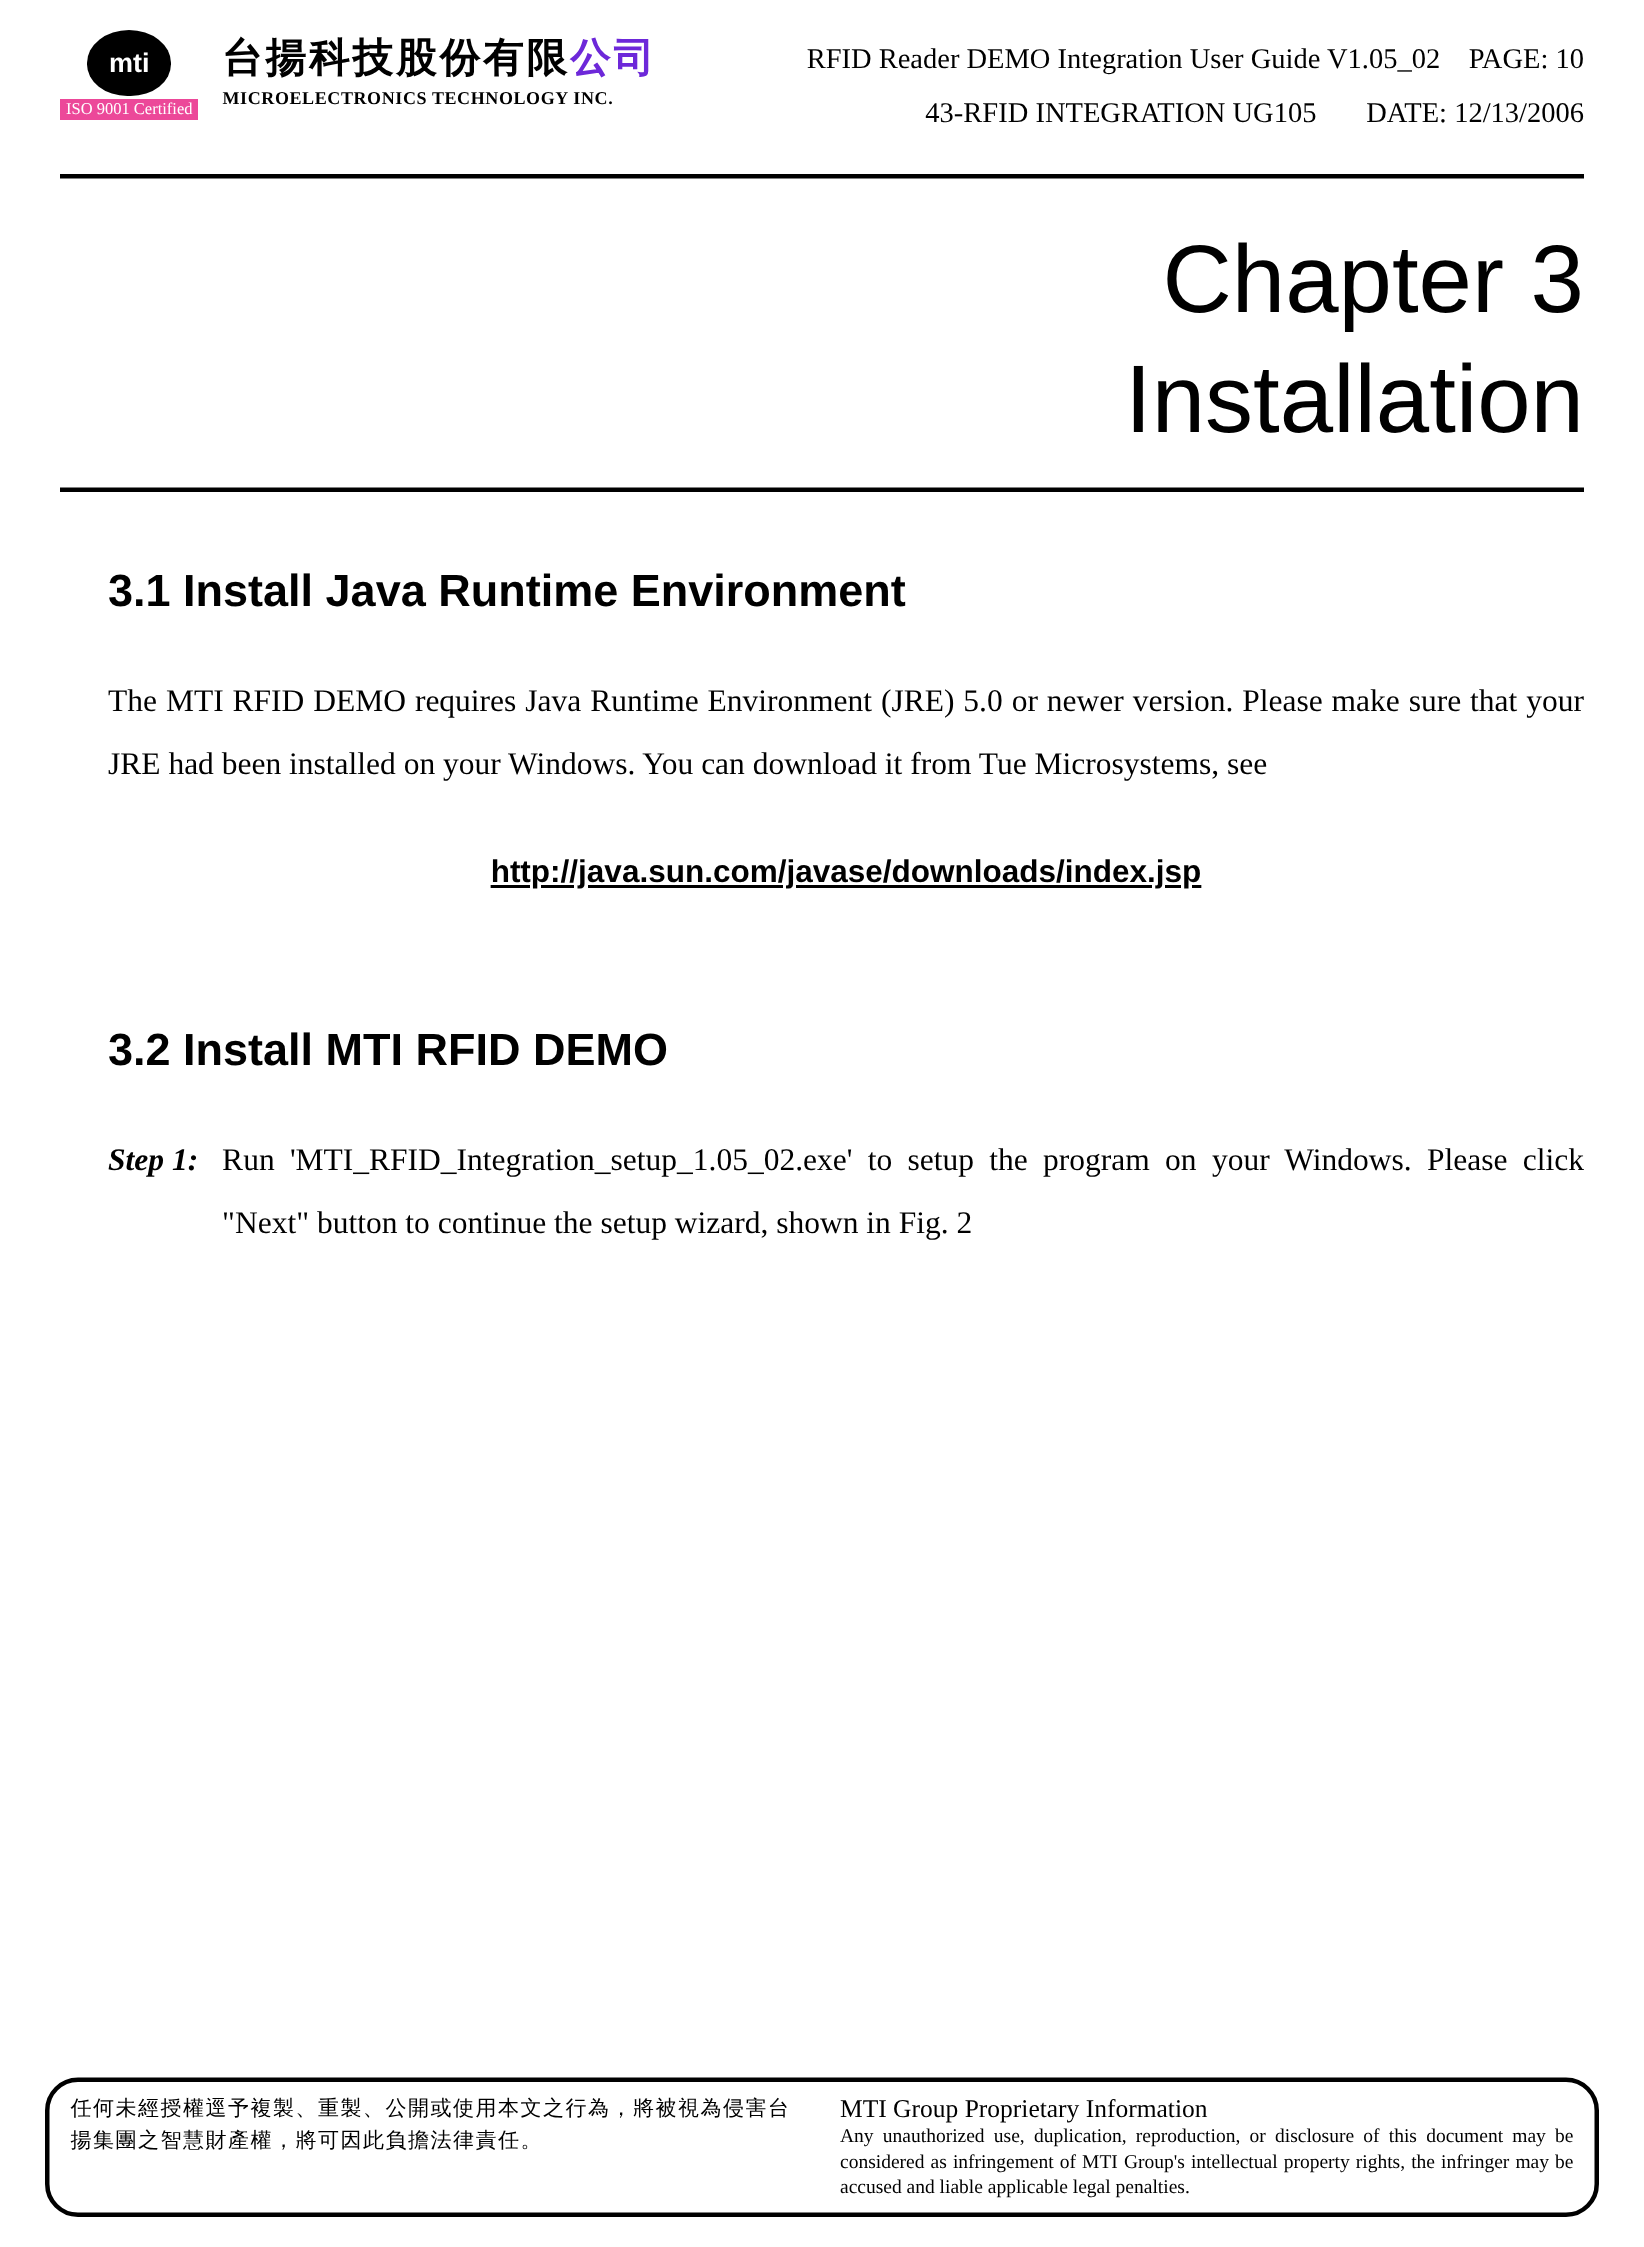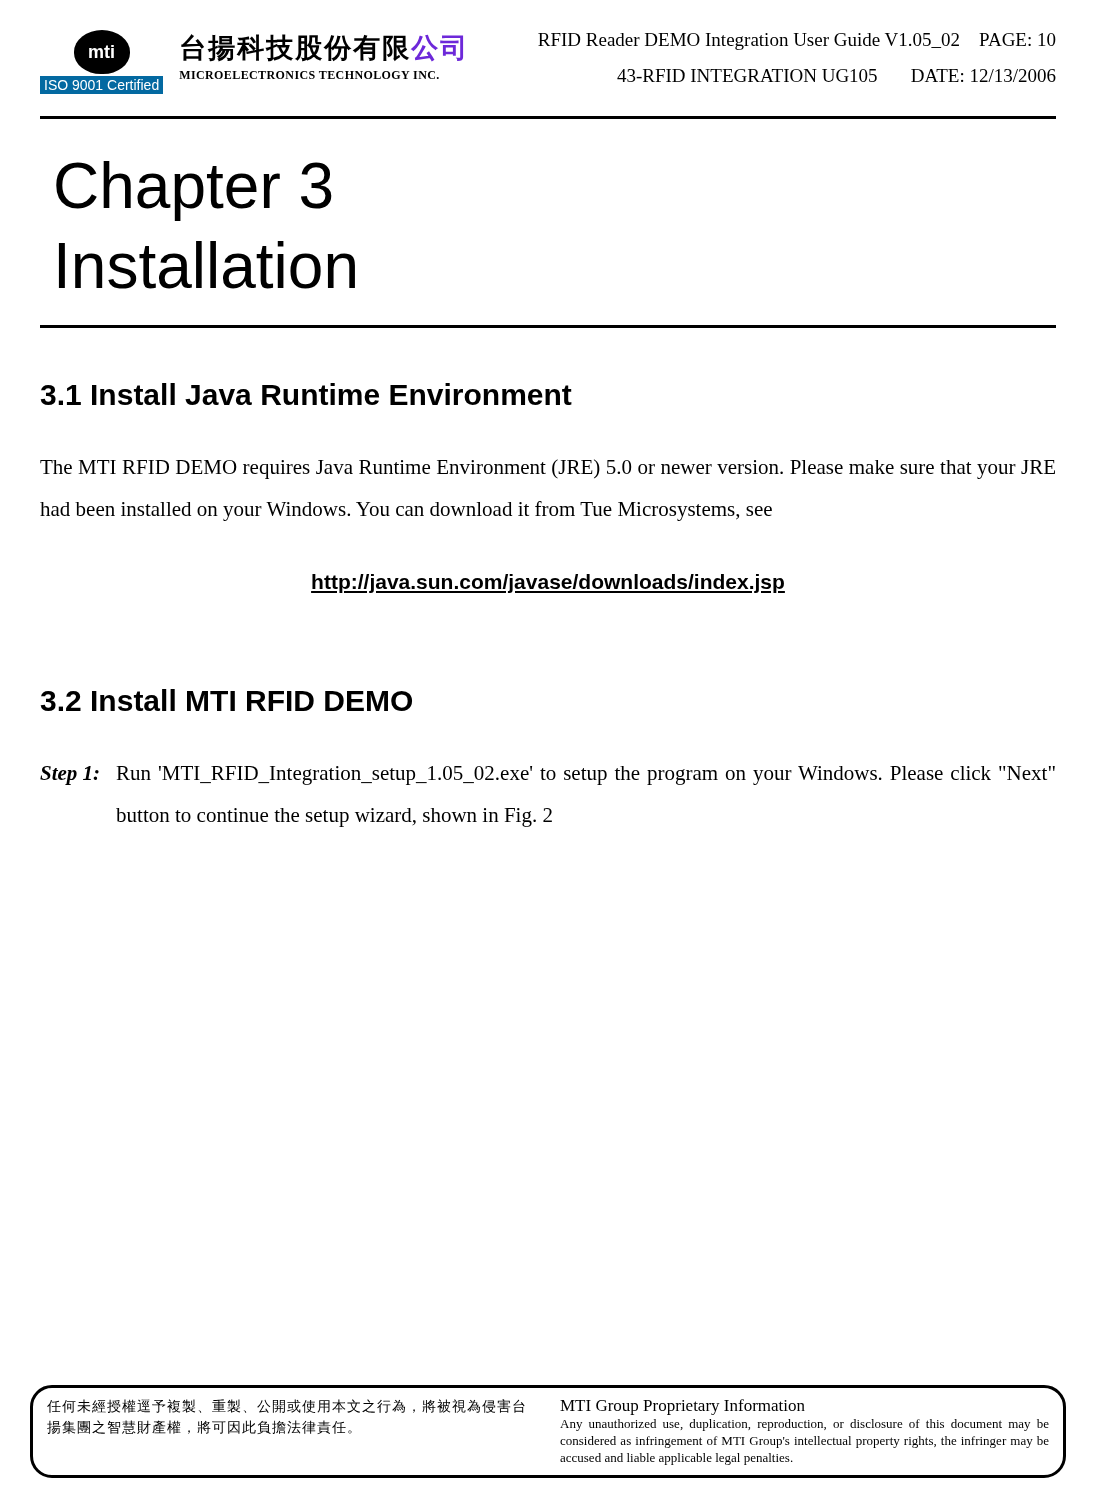--- a/index.html
+++ b/index.html
@@ -15,21 +15,20 @@
     height: 1498px;
     padding: 0;
     position: relative;
   }
 
   
   .header {
     display: flex;
     justify-content: space-between;
     padding: 20px 40px 10px 40px;
-    align-items: flex-end;
   }
   .header-left {
     display: flex;
     align-items: flex-start;
     gap: 10px;
   }
   .logo-block {
     display: flex;
     flex-direction: column;
     align-items: center;
@@ -42,26 +41,26 @@
     position: relative;
     display: flex;
     align-items: center;
     justify-content: center;
     color: #fff;
     font-weight: bold;
     font-size: 18px;
     font-family: Arial, sans-serif;
   }
   .iso-badge {
-    background: #0369a1;
+    background: #ec4899;
     color: #fff;
-    font-size: 14px;
+    font-size: 11px;
     padding: 1px 4px;
     margin-top: 2px;
-    font-family: Liberation Sans, sans-serif;
+    font-family: Liberation Serif, serif;
   }
   .company-block {
     margin-left: 6px;
   }
   .cn-name {
     font-family: "Microsoft JhengHei", "PMingLiU", serif;
     font-size: 27px;
     font-weight: 600;
     letter-spacing: 2px;
   }
@@ -82,21 +81,21 @@
   .header-right .row { white-space: pre; }
 
   .rule-thick {
     border: none;
     border-top: 3px solid #000;
     margin: 12px 40px 0 40px;
   }
 
   
   .chapter-block {
-    text-align: left;
+    text-align: right;
     padding: 30px 40px 10px 53px;
   }
   .chapter-num {
     font-size: 64px;
     font-weight: 400;
     font-family: "Arial Narrow", Arial, sans-serif;
     letter-spacing: 0px;
   }
   .chapter-title {
     font-size: 64px;
@@ -107,20 +106,21 @@
   }
   .rule-under-title {
     border: none;
     border-top: 3px solid #000;
     margin: 12px 40px 0 40px;
   }
 
   
   .section {
     padding: 50px 40px 0 40px;
+    margin-left: 32px;
   }
   .section h2 {
     font-family: Arial, Helvetica, sans-serif;
     font-size: 30px;
     font-weight: bold;
     margin-bottom: 34px;
   }
   .section p.body {
     font-size: 21px;
     line-height: 2;

